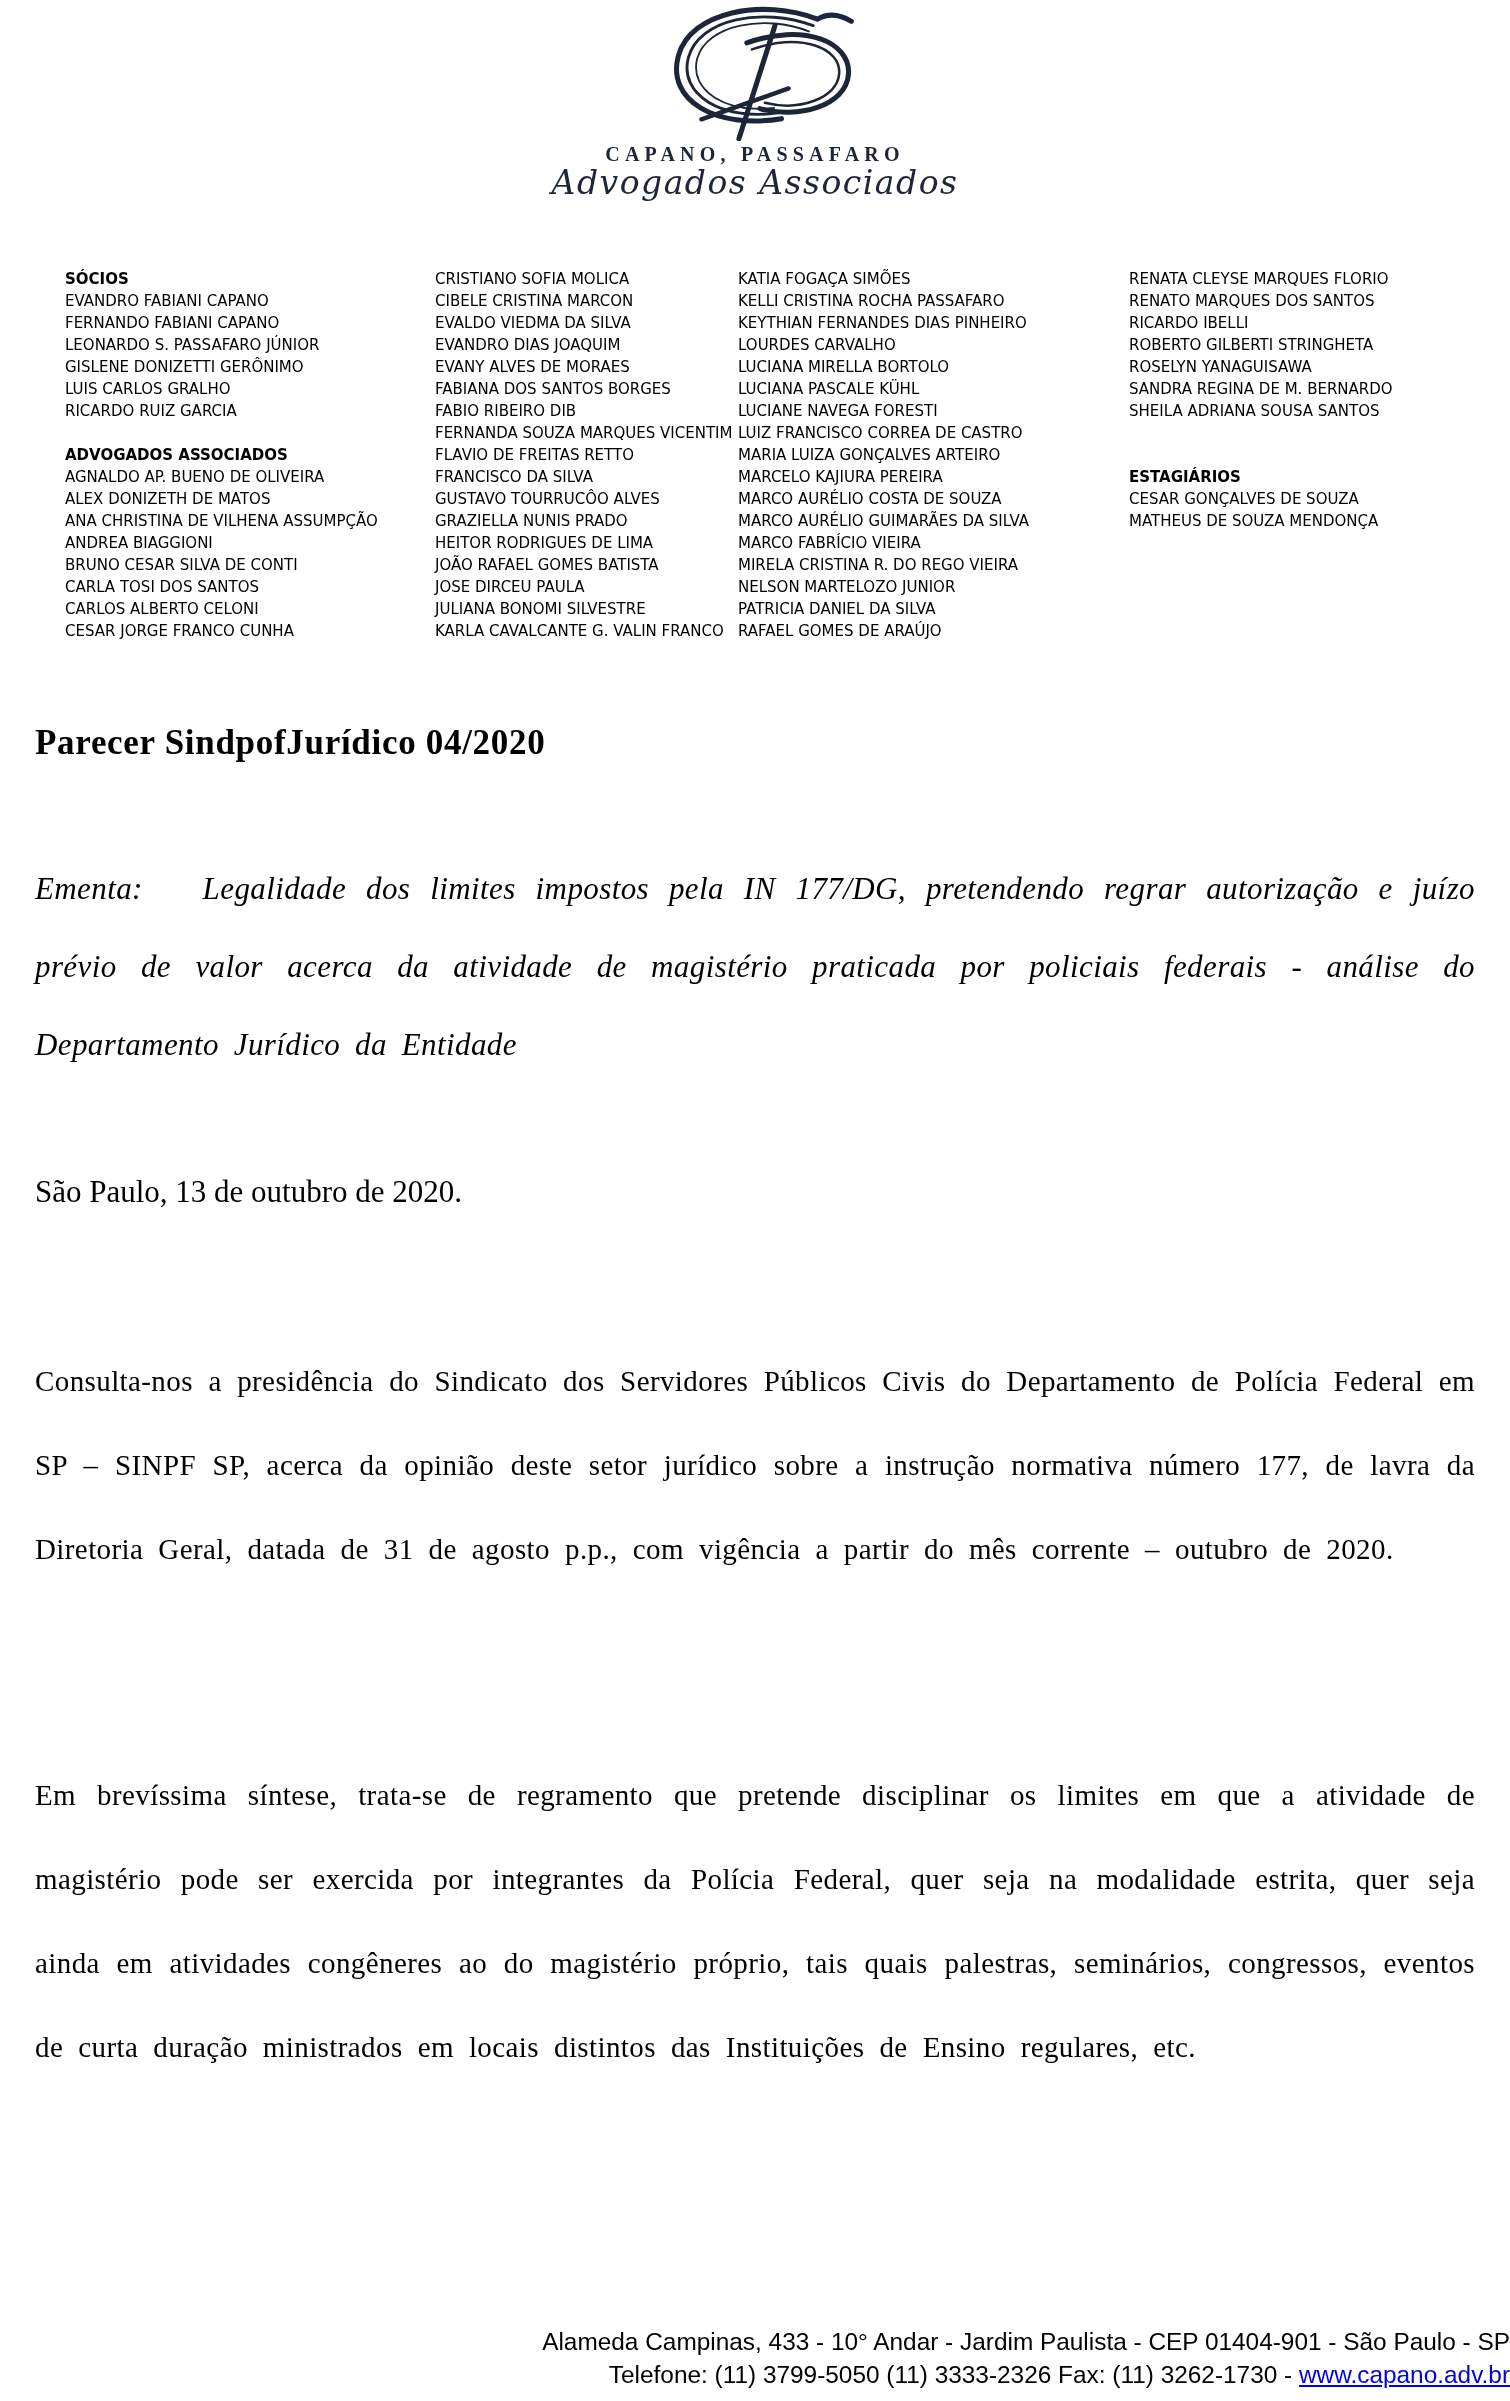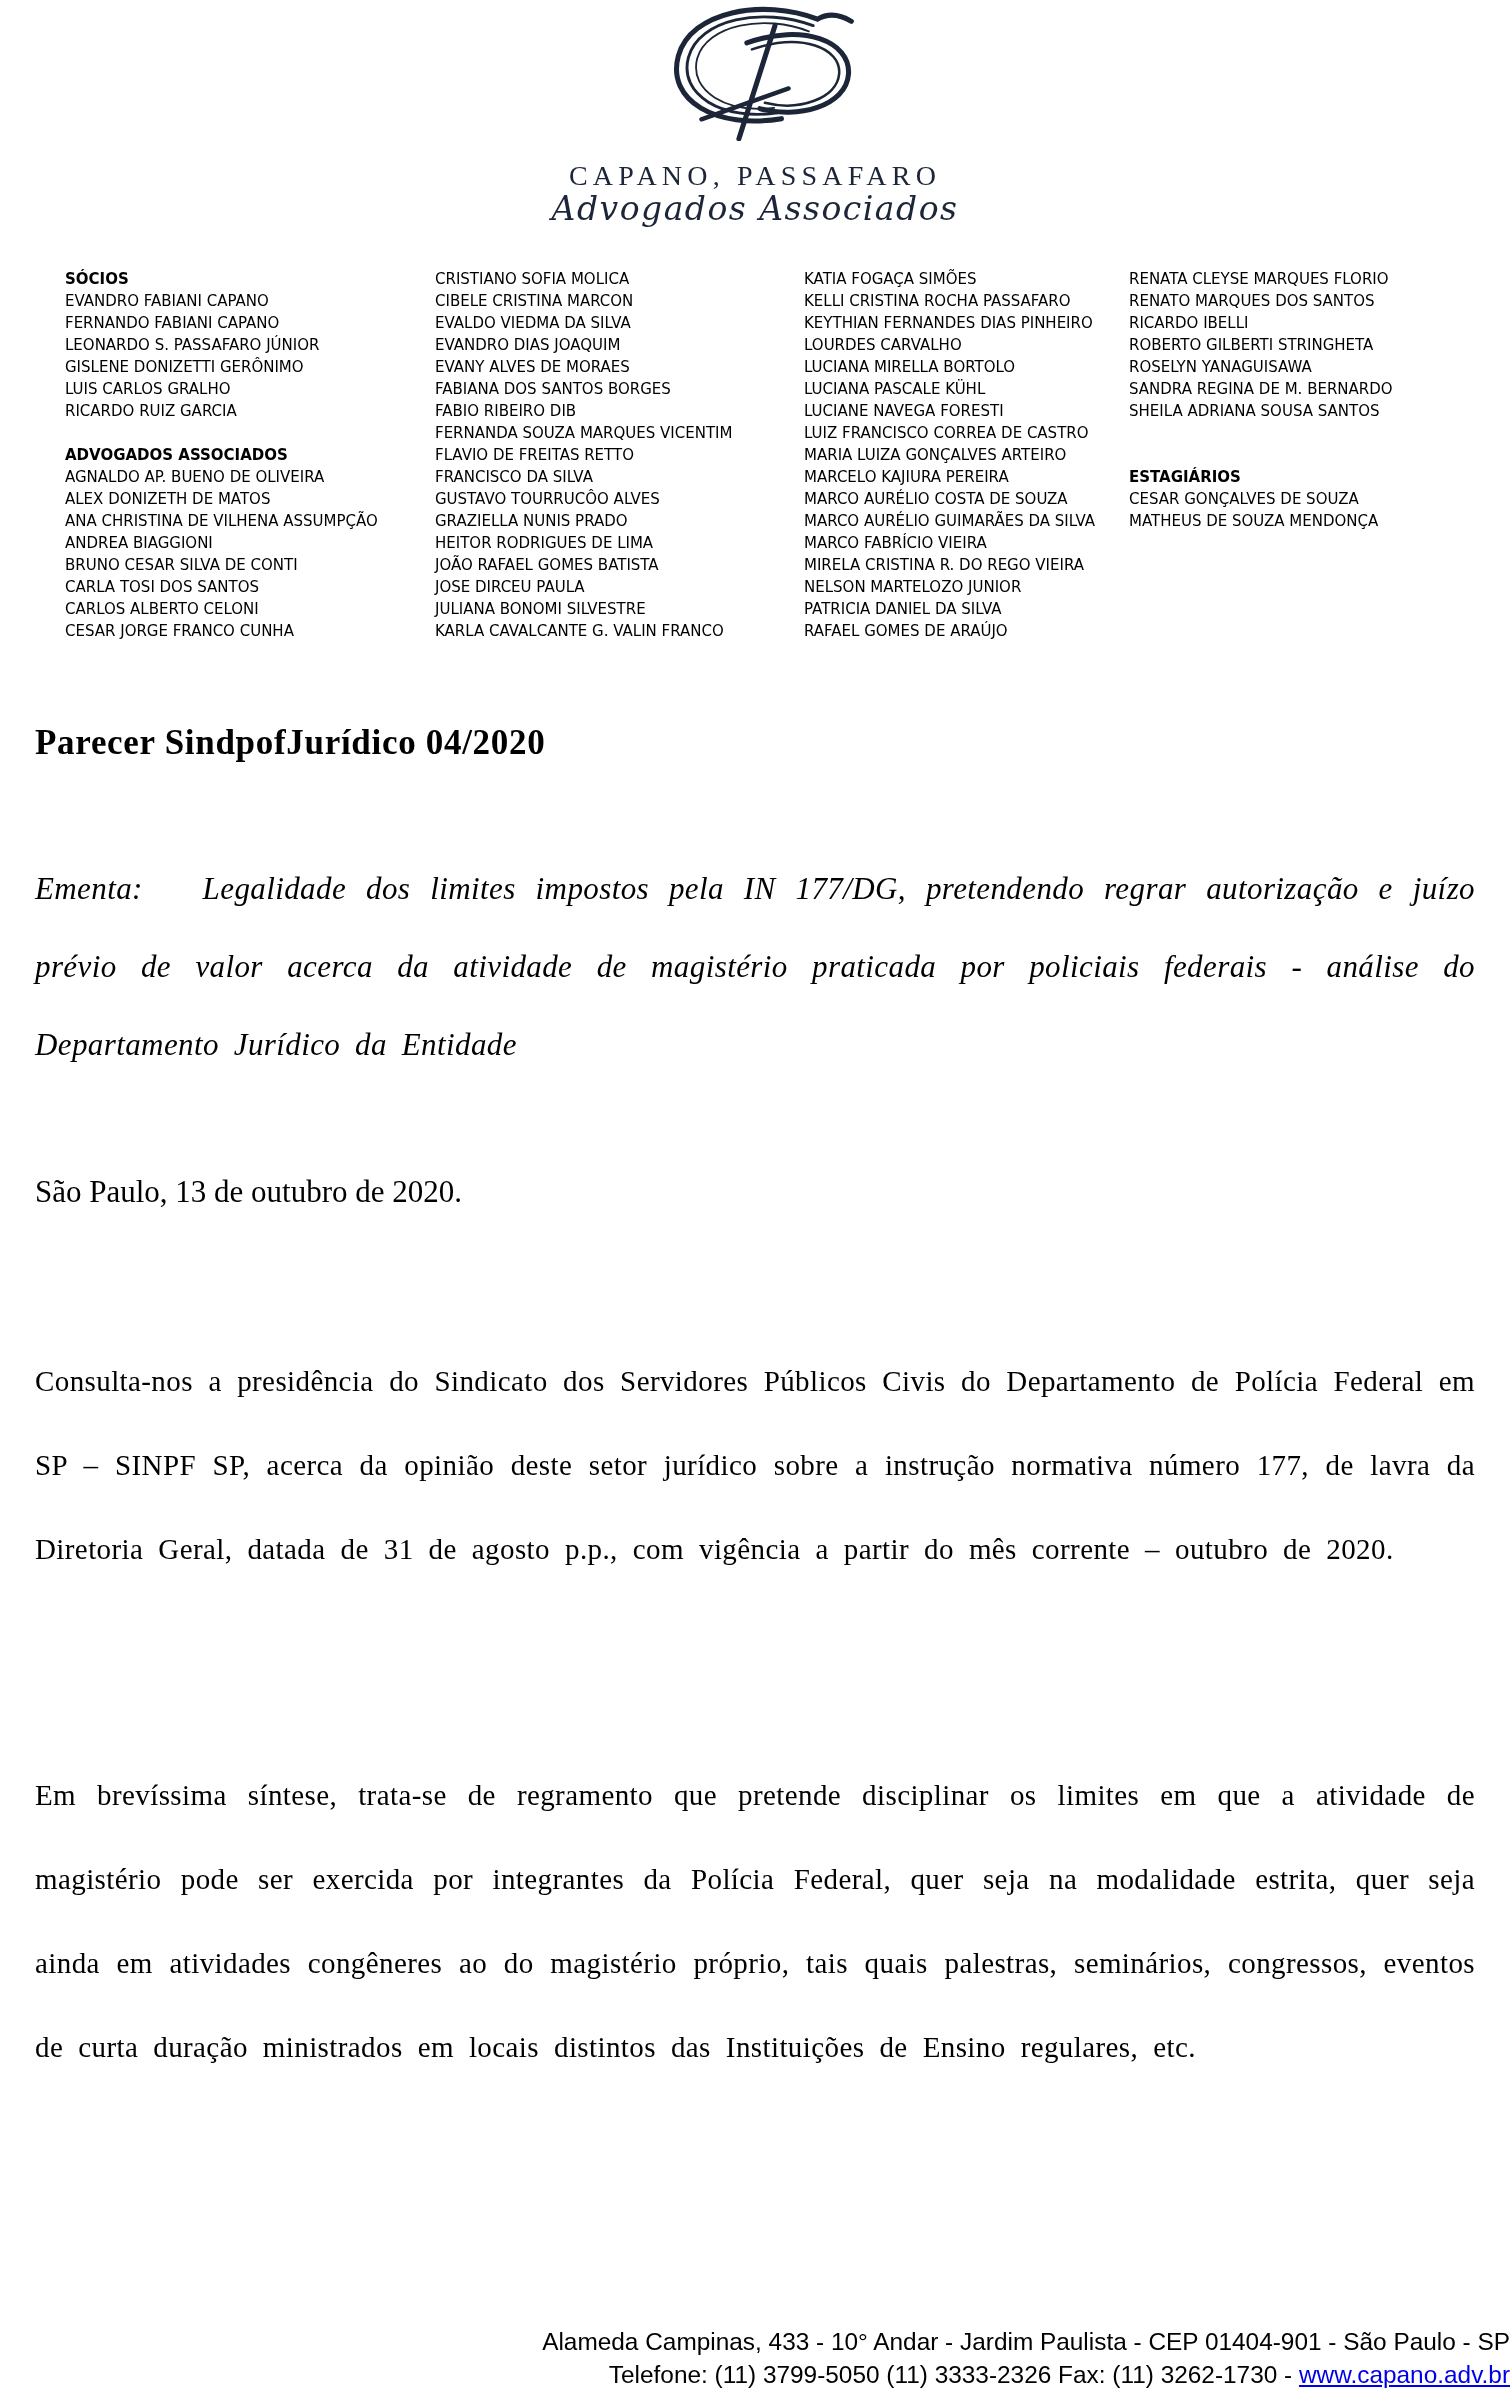--- a/index.html
+++ b/index.html
@@ -10,40 +10,40 @@
     font-family:"Liberation Serif", serif;
     color:#000;
     overflow:hidden;
   }
 
   
   .logo-block { position:absolute; top:4.4px; left:0; width:1510px; text-align:center; }
   .monogram { display:block; margin:0 auto; }
   .brand {
     font-family:"Liberation Serif", serif;
-    font-size:28px; font-weight:normal;
+    font-size:20px; font-weight:bold;
     letter-spacing:5.2px;
     color:var(--ink,#1c2638);
-    margin-top:19px;
+    margin-top:2px;
   }
   .tagline {
     font-family:"DejaVu Serif", serif;
     font-style:italic;
     font-size:33px;
     color:var(--ink,#1c2638);
     margin-top:-3px;
     letter-spacing:1.5px;
   }
 
   
   .roster { position:absolute; top:268px; left:0; width:1248px; height:377px; }
   .ncol { position:absolute; top:0; }
   .ncol-1 { left:65px; }
   .ncol-2 { left:435px; }
-  .ncol-3 { left:804px; }
+  .ncol-3 { left:738px; }
   .ncol-4 { left:1129px; }
   .nrow {
     height:22px; line-height:22px;
     font-family:"DejaVu Sans", sans-serif;
     font-size:15px;
     white-space:nowrap;
   }
   .nrow.hdr { font-weight:bold; }
 
   

